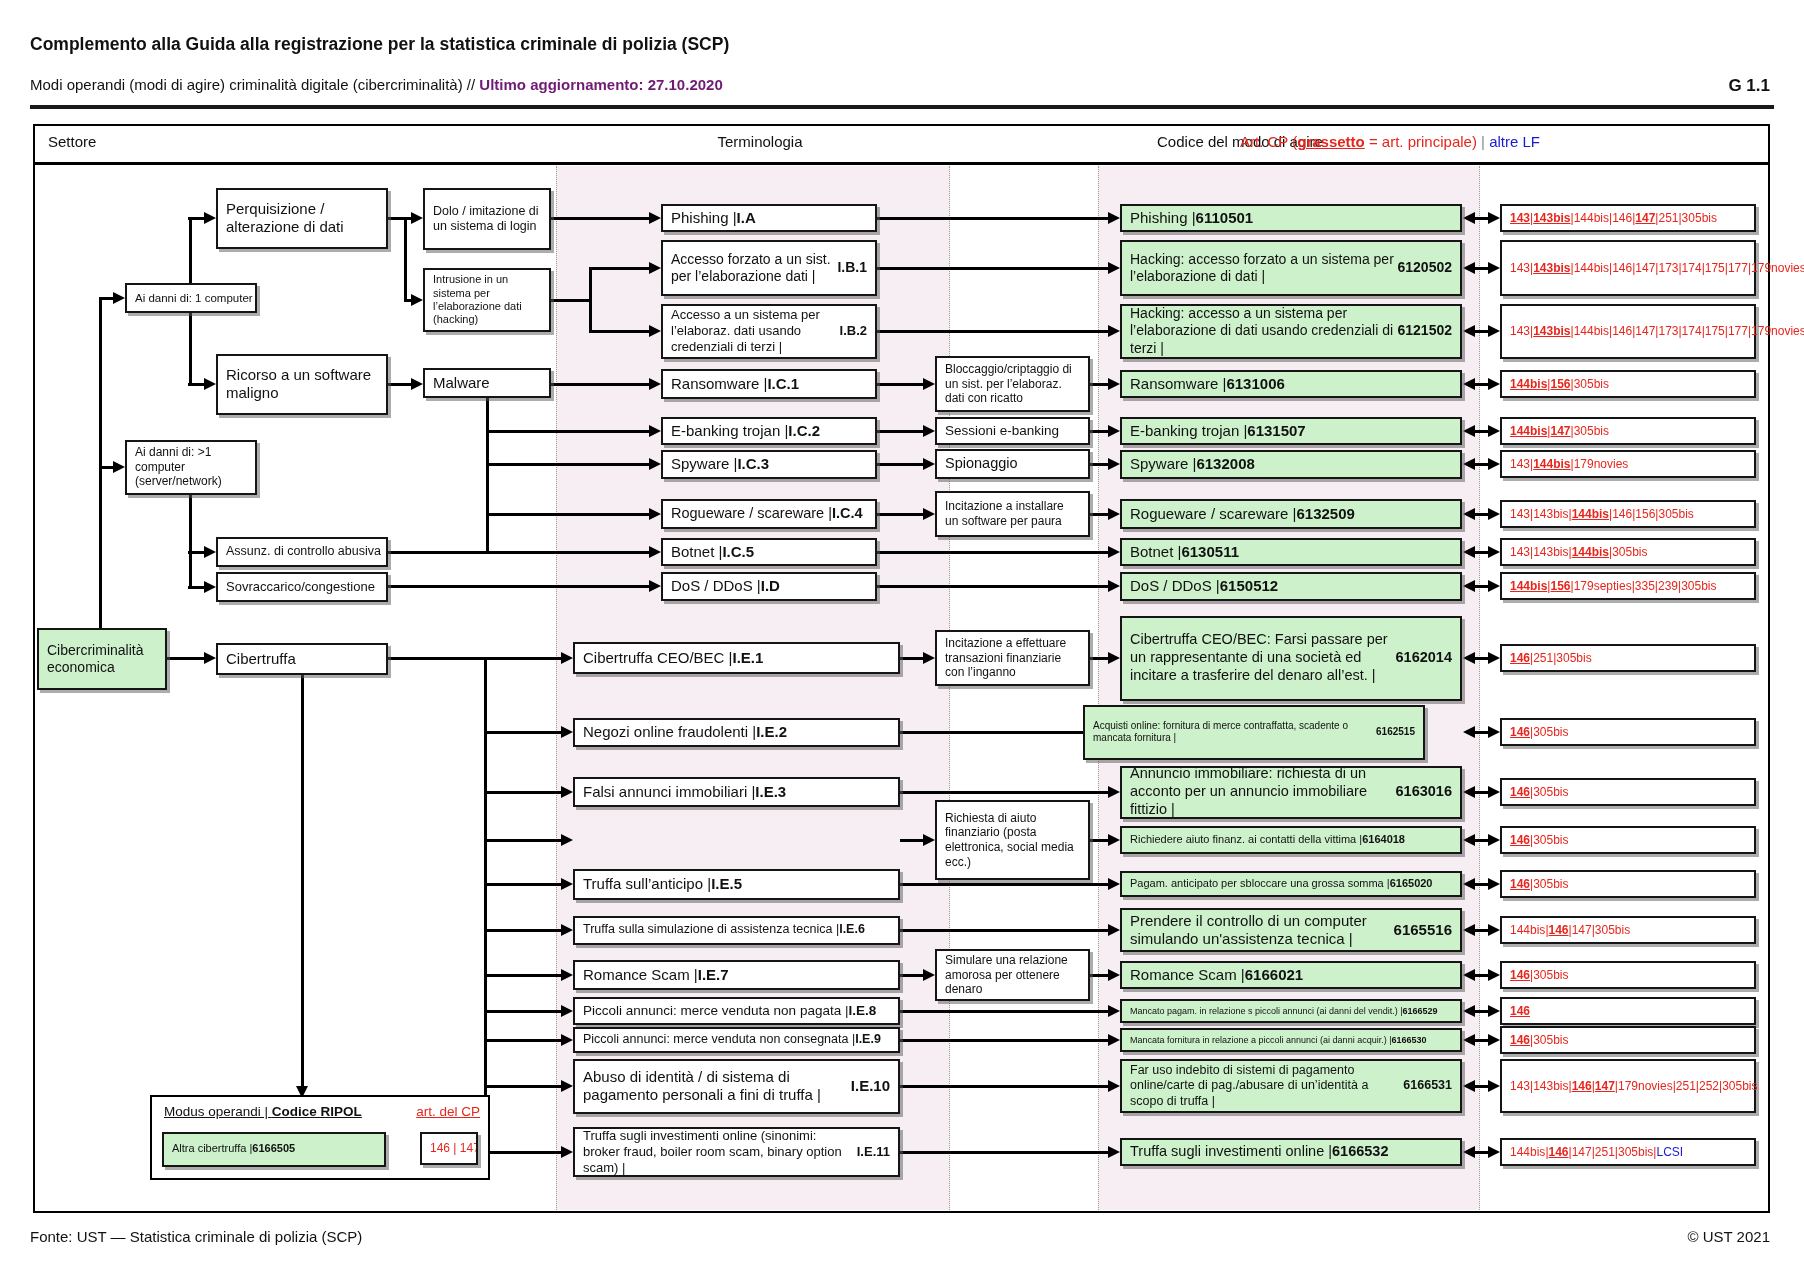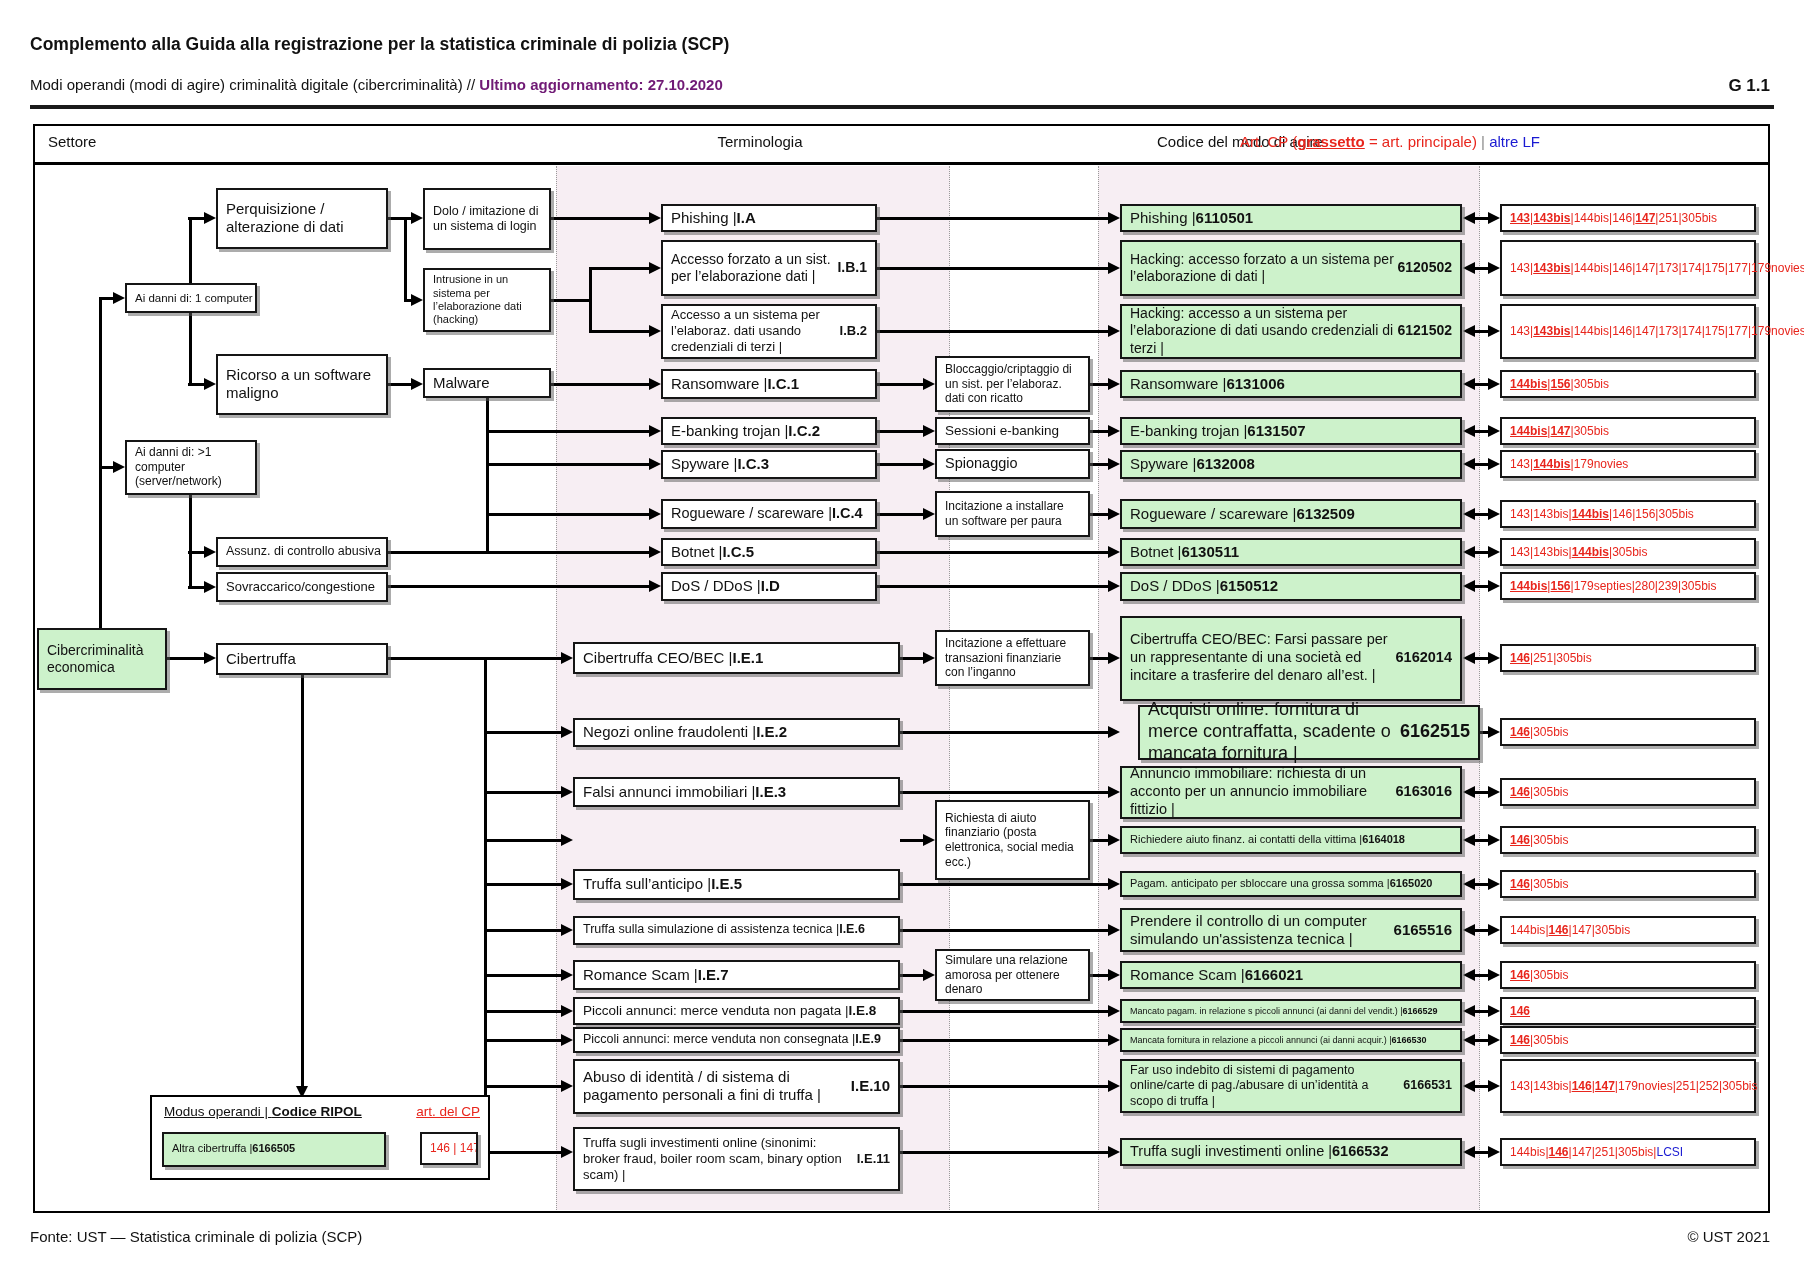--- a/index.html
+++ b/index.html
@@ -150,39 +150,39 @@
     <div class="tri r" style="left: 1108px; top: 546px;"></div>
     <div class="bx green" style="left: 1120px; top: 538px; width: 342px; height: 28px; font-size: 15px;">Botnet | <b>6130511</b></div>
     <div class="bx redtx nw" style="left: 1500px; top: 538px; width: 256px; height: 28px; font-size: 12px;"><span class="">143</span> | <span class="">143bis</span> | <span class="em">144bis</span> | <span class="">305bis</span></div>
     <div class="tri l" style="left: 1463px; top: 546px;"></div>
     <div class="ln" style="left: 1470px; top: 550.5px; width: 24px; height: 3px;"></div>
     <div class="tri r" style="left: 1488px; top: 546px;"></div>
     <div class="bx" style="left: 661px; top: 571.5px; width: 216px; height: 29px; font-size: 15px;">DoS / DDoS | <b>I.D</b></div>
     <div class="ln" style="left: 877px; top: 584.5px; width: 231px; height: 3px;"></div>
     <div class="tri r" style="left: 1108px; top: 580px;"></div>
     <div class="bx green" style="left: 1120px; top: 571.5px; width: 342px; height: 29px; font-size: 15px;">DoS / DDoS | <b>6150512</b></div>
-    <div class="bx redtx nw" style="left: 1500px; top: 572px; width: 256px; height: 28px; font-size: 12px;"><span class="em">144bis</span> | <span class="em">156</span> | <span class="">179septies</span> | <span class="">280</span> | <span class="">239</span> | <span class="">305bis</span></div>
+    <div class="bx redtx nw" style="left: 1500px; top: 572px; width: 256px; height: 28px; font-size: 12px;"><span class="em">144bis</span> | <span class="em">156</span> | <span class="">179septies</span> | <span class="">335</span> | <span class="">239</span> | <span class="">305bis</span></div>
     <div class="tri l" style="left: 1463px; top: 580px;"></div>
     <div class="ln" style="left: 1470px; top: 584.5px; width: 24px; height: 3px;"></div>
     <div class="tri r" style="left: 1488px; top: 580px;"></div>
     <div class="bx" style="left: 573px; top: 642px; width: 327px; height: 32px; font-size: 15px;">Cibertruffa CEO/BEC | <b>I.E.1</b></div>
     <div class="bx" style="left: 935px; top: 630px; width: 155px; height: 56px; font-size: 12px;">Incitazione a effettuare transazioni finanziarie con l’inganno</div>
     <div class="ln" style="left: 900px; top: 656.5px; width: 23px; height: 3px;"></div>
     <div class="tri r" style="left: 923px; top: 652px;"></div>
     <div class="ln" style="left: 1090px; top: 656.5px; width: 18px; height: 3px;"></div>
     <div class="tri r" style="left: 1108px; top: 652px;"></div>
     <div class="bx green" style="left: 1120px; top: 615.5px; width: 342px; height: 85px; font-size: 14.5px;">Cibertruffa CEO/BEC: Farsi passare per un rappresentante di una società ed incitare a trasferire del denaro all’est. | <b>6162014</b></div>
     <div class="bx redtx nw" style="left: 1500px; top: 644px; width: 256px; height: 28px; font-size: 12px;"><span class="em">146</span> | <span class="">251</span> | <span class="">305bis</span></div>
     <div class="tri l" style="left: 1463px; top: 652px;"></div>
     <div class="ln" style="left: 1470px; top: 656.5px; width: 24px; height: 3px;"></div>
     <div class="tri r" style="left: 1488px; top: 652px;"></div>
     <div class="bx" style="left: 573px; top: 717.5px; width: 327px; height: 29px; font-size: 15px;">Negozi online fraudolenti | <b>I.E.2</b></div>
     <div class="ln" style="left: 900px; top: 730.5px; width: 208px; height: 3px;"></div>
     <div class="tri r" style="left: 1108px; top: 726px;"></div>
-    <div class="bx green" style="left: 1138px; top: 704.5px; width: 342px; height: 55px; font-size: 18px;">Acquisti online: fornitura di merce contraffatta, scadente o mancata fornitura | <b>6162515</b></div>
+    <div class="bx green" style="left: 1083px; top: 704.5px; width: 342px; height: 55px; font-size: 10px;">Acquisti online: fornitura di merce contraffatta, scadente o mancata fornitura | <b>6162515</b></div>
     <div class="bx redtx nw" style="left: 1500px; top: 718px; width: 256px; height: 28px; font-size: 12px;"><span class="em">146</span> | <span class="">305bis</span></div>
     <div class="tri l" style="left: 1463px; top: 726px;"></div>
     <div class="ln" style="left: 1470px; top: 730.5px; width: 24px; height: 3px;"></div>
     <div class="tri r" style="left: 1488px; top: 726px;"></div>
     <div class="bx" style="left: 573px; top: 777px; width: 327px; height: 30px; font-size: 15px;">Falsi annunci immobiliari | <b>I.E.3</b></div>
     <div class="ln" style="left: 900px; top: 790.5px; width: 208px; height: 3px;"></div>
     <div class="tri r" style="left: 1108px; top: 786px;"></div>
     <div class="bx green" style="left: 1120px; top: 765.5px; width: 342px; height: 53px; font-size: 14.5px;">Annuncio immobiliare: richiesta di un acconto per un annuncio immobiliare fittizio | <b>6163016</b></div>
     <div class="bx redtx nw" style="left: 1500px; top: 778px; width: 256px; height: 28px; font-size: 12px;"><span class="em">146</span> | <span class="">305bis</span></div>
     <div class="tri l" style="left: 1463px; top: 786px;"></div>
@@ -244,21 +244,21 @@
     <div class="ln" style="left: 1470px; top: 1038.5px; width: 24px; height: 3px;"></div>
     <div class="tri r" style="left: 1488px; top: 1034px;"></div>
     <div class="bx" style="left: 573px; top: 1058.5px; width: 327px; height: 55px; font-size: 15px;">Abuso di identità / di sistema di pagamento personali a fini di truffa | <b>I.E.10</b></div>
     <div class="ln" style="left: 900px; top: 1084.5px; width: 208px; height: 3px;"></div>
     <div class="tri r" style="left: 1108px; top: 1080px;"></div>
     <div class="bx green" style="left: 1120px; top: 1059px; width: 342px; height: 54px; font-size: 12.5px;">Far uso indebito di sistemi di pagamento online/carte di pag./abusare di un’identità a scopo di truffa | <b>6166531</b></div>
     <div class="bx redtx" style="left: 1500px; top: 1059px; width: 256px; height: 54px; font-size: 12px;"><span class="">143</span> | <span class="">143bis</span> | <span class="em">146</span> | <span class="em">147</span> | <span class="">179novies</span> | <span class="">251</span> | <span class="">252</span> | <span class="">305bis</span></div>
     <div class="tri l" style="left: 1463px; top: 1080px;"></div>
     <div class="ln" style="left: 1470px; top: 1084.5px; width: 24px; height: 3px;"></div>
     <div class="tri r" style="left: 1488px; top: 1080px;"></div>
-    <div class="bx" style="left: 573px; top: 1127px; width: 327px; height: 64px; font-size: 13px;">Truffa sugli investimenti online (sinonimi: broker fraud, boiler room scam, binary option scam) | <b>I.E.11</b></div>
+    <div class="bx" style="left: 573px; top: 1127px; width: 327px; height: 50px; font-size: 13px;">Truffa sugli investimenti online (sinonimi: broker fraud, boiler room scam, binary option scam) | <b>I.E.11</b></div>
     <div class="ln" style="left: 900px; top: 1150.5px; width: 208px; height: 3px;"></div>
     <div class="tri r" style="left: 1108px; top: 1146px;"></div>
     <div class="bx green" style="left: 1120px; top: 1138px; width: 342px; height: 28px; font-size: 14.5px;">Truffa sugli investimenti online | <b>6166532</b></div>
     <div class="bx redtx nw" style="left: 1500px; top: 1138px; width: 256px; height: 28px; font-size: 12px;"><span class="">144bis</span> | <span class="em">146</span> | <span class="">147</span> | <span class="">251</span> | <span class="">305bis</span> | <span class="bl">LCSI</span></div>
     <div class="tri l" style="left: 1463px; top: 1146px;"></div>
     <div class="ln" style="left: 1470px; top: 1150.5px; width: 24px; height: 3px;"></div>
     <div class="tri r" style="left: 1488px; top: 1146px;"></div>
     <div class="bx" style="left: 216px; top: 187.5px; width: 172px; height: 61px; font-size: 15px;">Perquisizione / alterazione di dati</div>
     <div class="bx" style="left: 423px; top: 188px; width: 128px; height: 62px; font-size: 12.5px;">Dolo / imitazione di un sistema di login</div>
     <div class="bx" style="left: 423px; top: 268px; width: 128px; height: 64px; font-size: 11px;">Intrusione in un sistema per l’elaborazione dati (hacking)</div>

